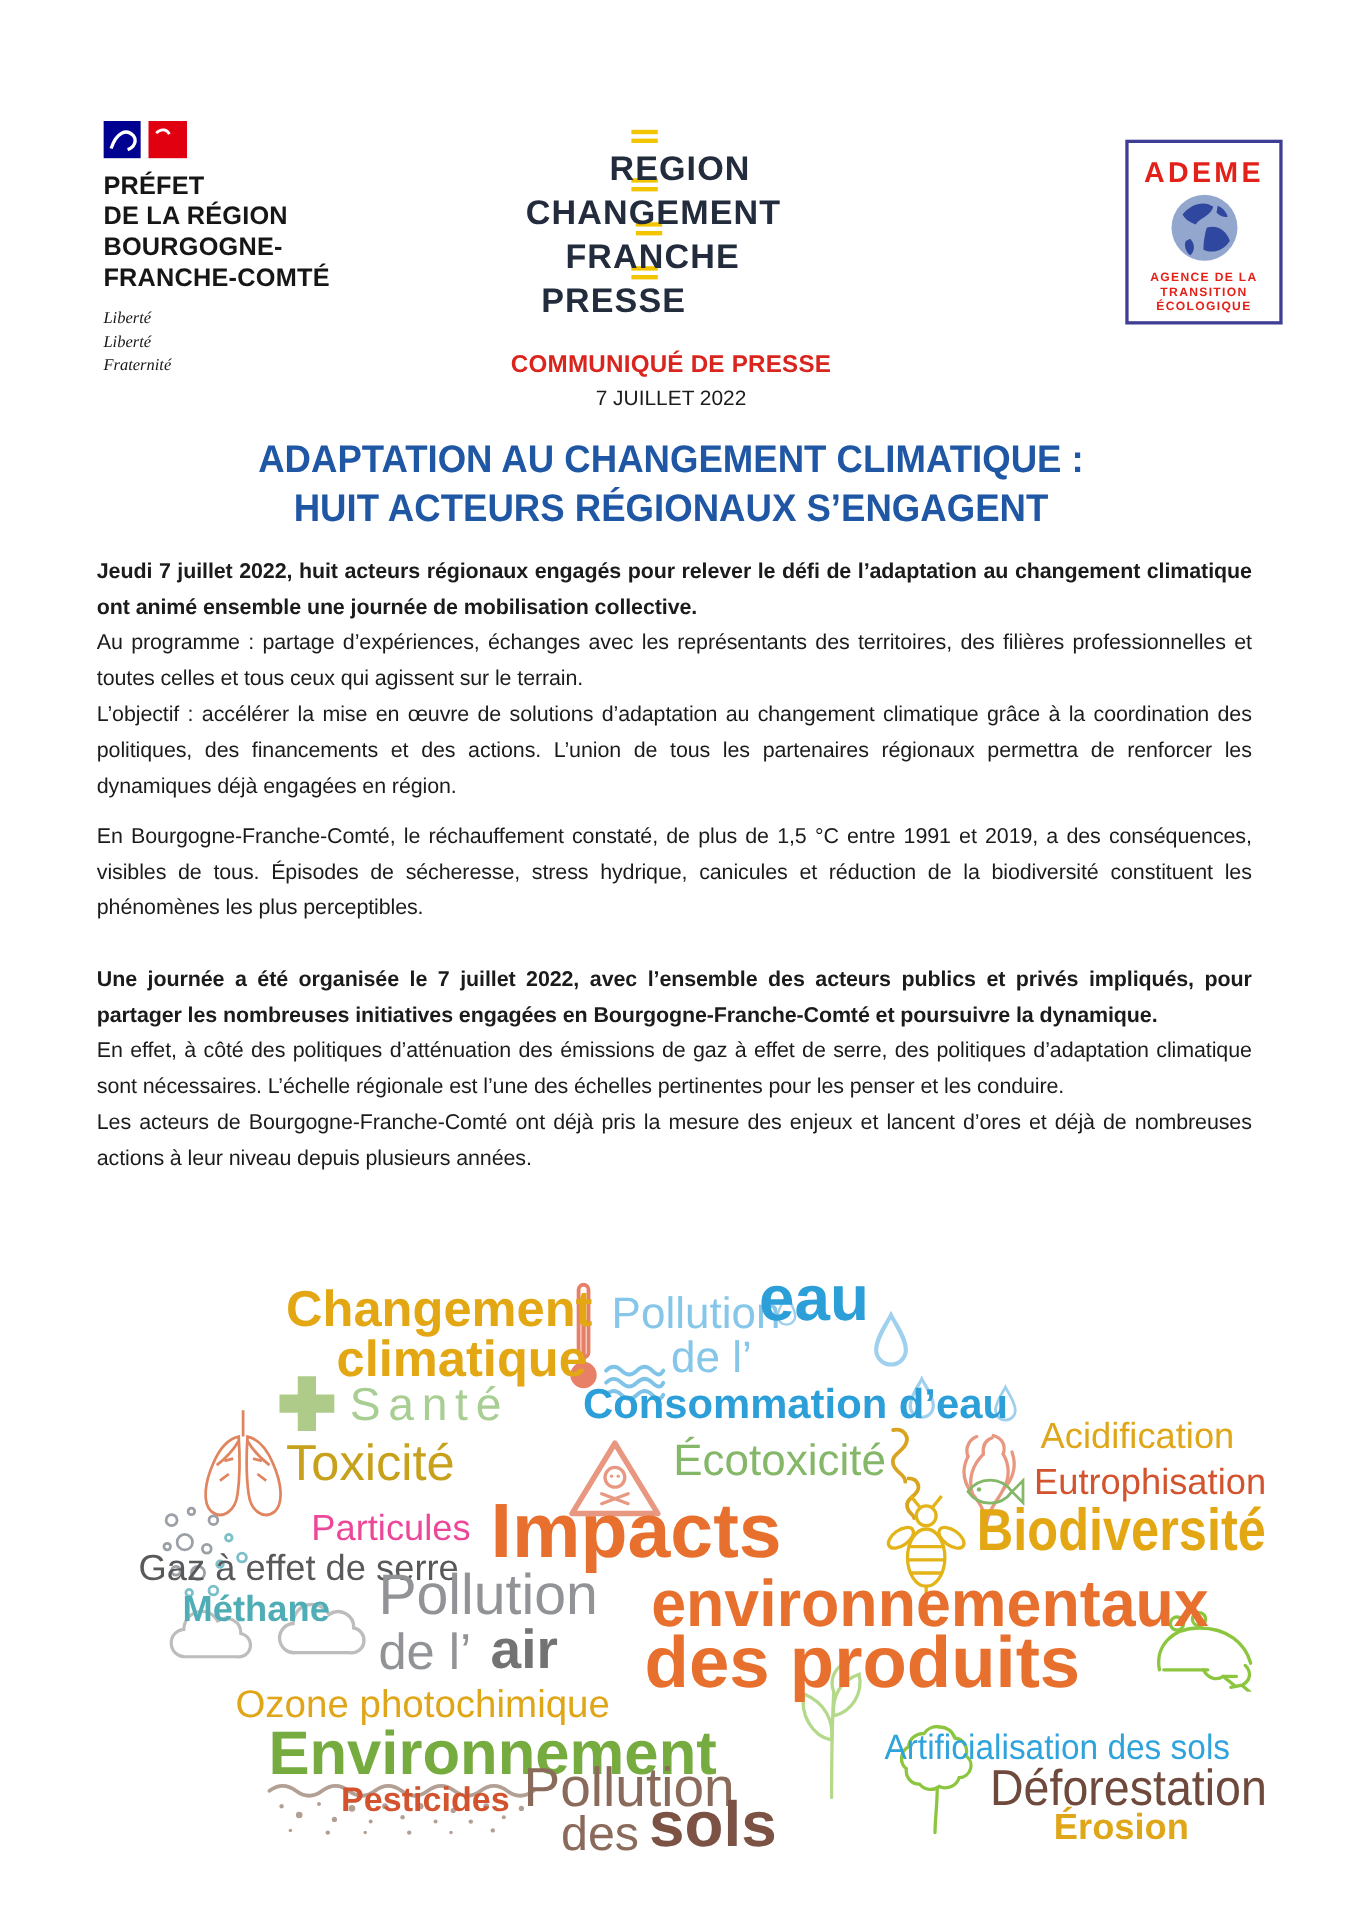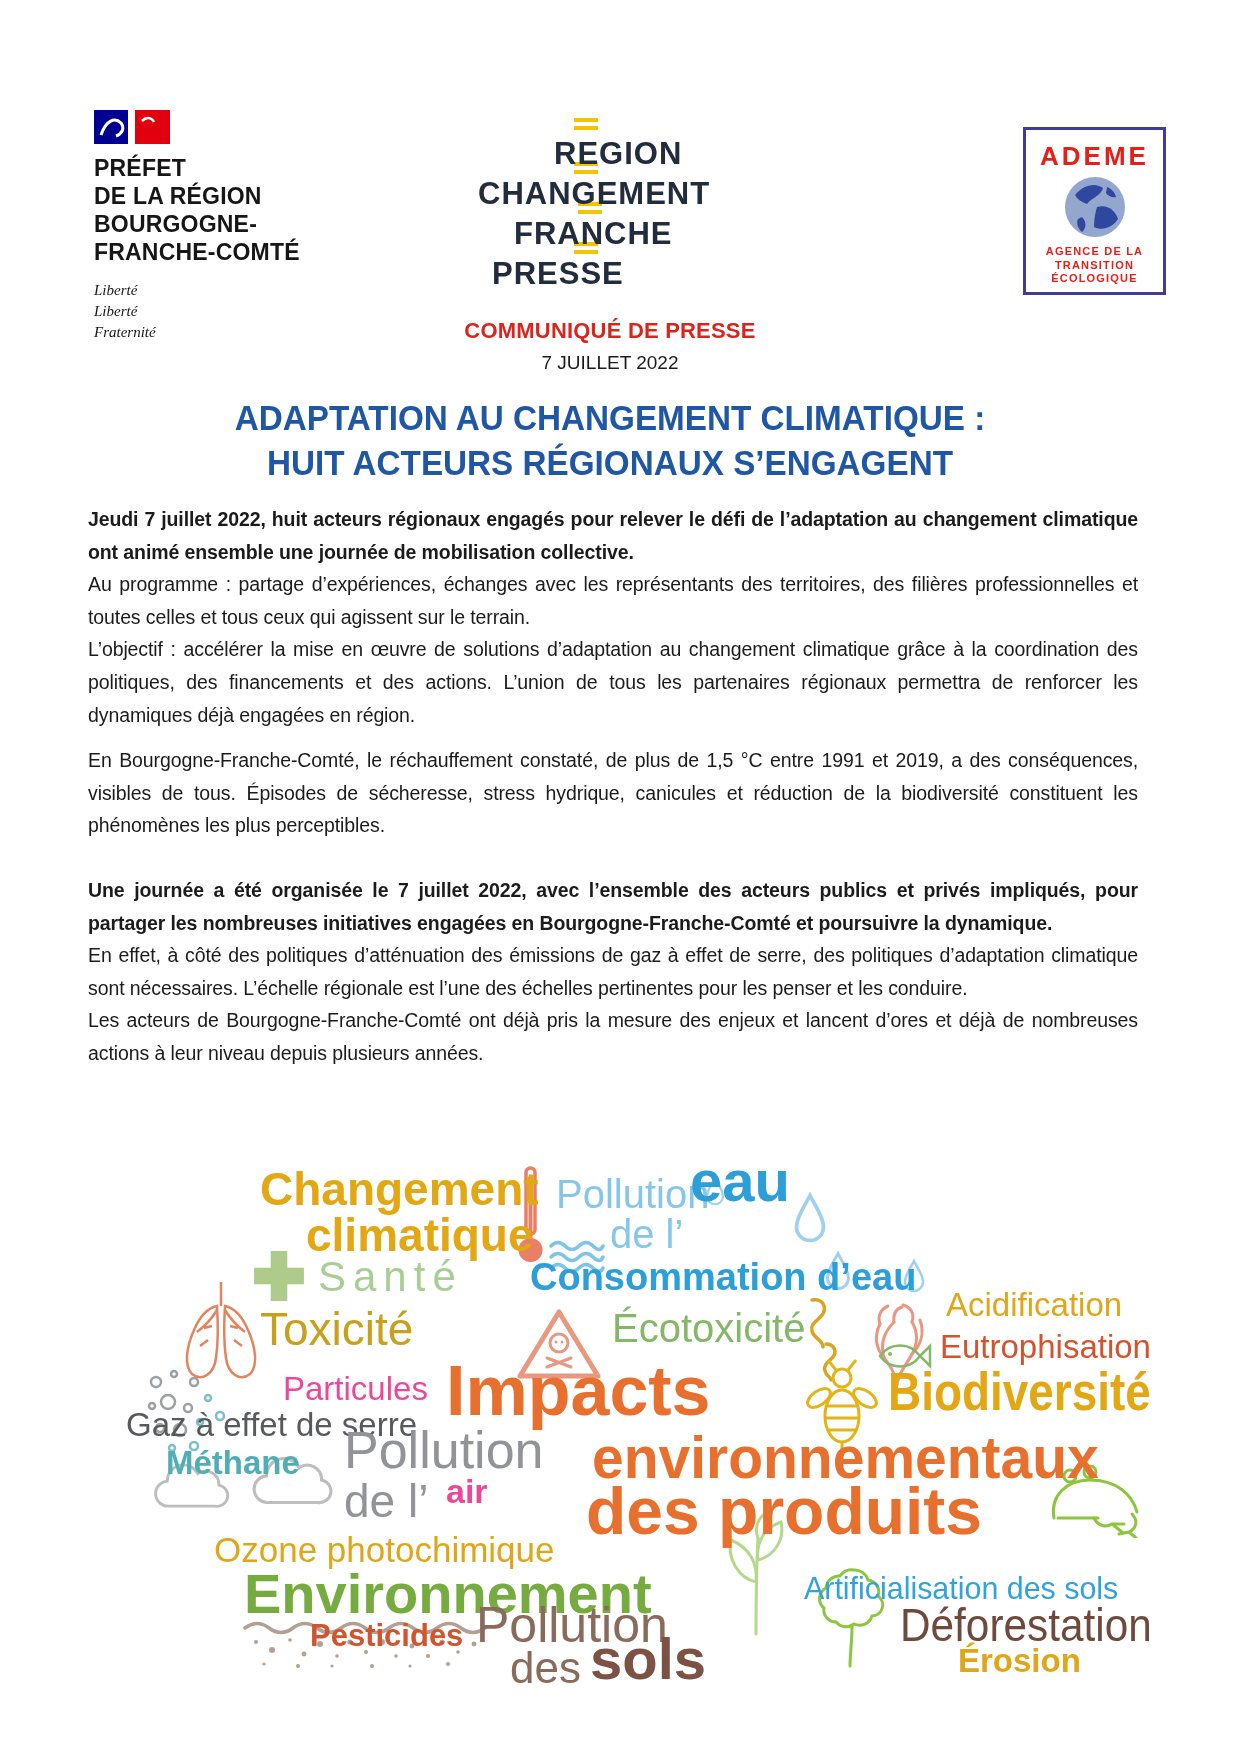--- a/index.html
+++ b/index.html
@@ -300,21 +300,21 @@
       <span class="cloud-word" style="left: 946px; top: 1288px; font-size: 33px; color: rgb(223, 166, 26); font-weight: 400;">Acidification</span>
       <span class="cloud-word" style="left: 940px; top: 1330px; font-size: 33px; color: rgb(210, 83, 46); font-weight: 400;">Eutrophisation</span>
       <span class="cloud-word" style="left: 236px; top: 1372px; font-size: 33px; color: #ec4899; font-weight: 400; margin-left: 47px;">Particules</span>
       <span class="cloud-word" style="left: 446px; top: 1356px; font-size: 70px; color: rgb(232, 112, 46); font-weight: 700;">Impacts</span>
       <span class="cloud-word" style="left: 888px; top: 1364px; font-size: 54px; color: rgb(226, 167, 19); font-weight: 700; transform: scaleX(0.85); transform-origin: left top;">Biodiversité</span>
       <span class="cloud-word" style="left: 126px; top: 1408px; font-size: 33px; color: rgb(88, 89, 91); font-weight: 400;">Gaz à effet de serre</span>
       <span class="cloud-word" style="left: 166px; top: 1446px; font-size: 33px; color: rgb(79, 174, 181); font-weight: 700;">Méthane</span>
       <span class="cloud-word" style="left: 344px; top: 1424px; font-size: 52px; color: rgb(145, 147, 150); font-weight: 400;">Pollution</span>
       <span class="cloud-word" style="left: 592px; top: 1428px; font-size: 60px; color: rgb(232, 112, 46); font-weight: 700; transform: scaleX(0.95); transform-origin: left top;">environnementaux</span>
       <span class="cloud-word" style="left: 344px; top: 1478px; font-size: 46px; color: rgb(145, 147, 150); font-weight: 400;">de l’</span>
-      <span class="cloud-word" style="left: 446px; top: 1474px; font-size: 34px; color: #ec4899; font-weight: 700;">air</span>
+      <span class="cloud-word" style="left: 446px; top: 1474px; font-size: 50px; color: #737373; font-weight: 700;">air</span>
       <span class="cloud-word" style="left: 586px; top: 1478px; font-size: 66px; color: rgb(232, 112, 46); font-weight: 700;">des produits</span>
       <span class="cloud-word" style="left: 214px; top: 1532px; font-size: 35px; color: rgb(223, 166, 26); font-weight: 400;">Ozone photochimique</span>
       <span class="cloud-word" style="left: 244px; top: 1566px; font-size: 56px; color: rgb(118, 172, 63); font-weight: 700;">Environnement</span>
       <span class="cloud-word" style="left: 804px; top: 1572px; font-size: 32px; color: rgb(47, 163, 219); font-weight: 400; transform: scaleX(0.95); transform-origin: left top;">Artificialisation des sols</span>
       <span class="cloud-word" style="left: 310px; top: 1620px; font-size: 31px; color: rgb(210, 83, 46); font-weight: 700;">Pesticides</span>
       <span class="cloud-word" style="left: 476px; top: 1600px; font-size: 50px; color: rgb(138, 106, 90); font-weight: 400;">Pollution</span>
       <span class="cloud-word" style="left: 900px; top: 1602px; font-size: 46px; color: rgb(111, 74, 60); font-weight: 400; transform: scaleX(0.92); transform-origin: left top;">Déforestation</span>
       <span class="cloud-word" style="left: 510px; top: 1646px; font-size: 44px; color: rgb(138, 106, 90); font-weight: 400;">des</span>
       <span class="cloud-word" style="left: 590px; top: 1630px; font-size: 58px; color: rgb(123, 82, 68); font-weight: 700;">sols</span>
       <span class="cloud-word" style="left: 958px; top: 1644px; font-size: 33px; color: rgb(223, 166, 26); font-weight: 700;">Érosion</span>

